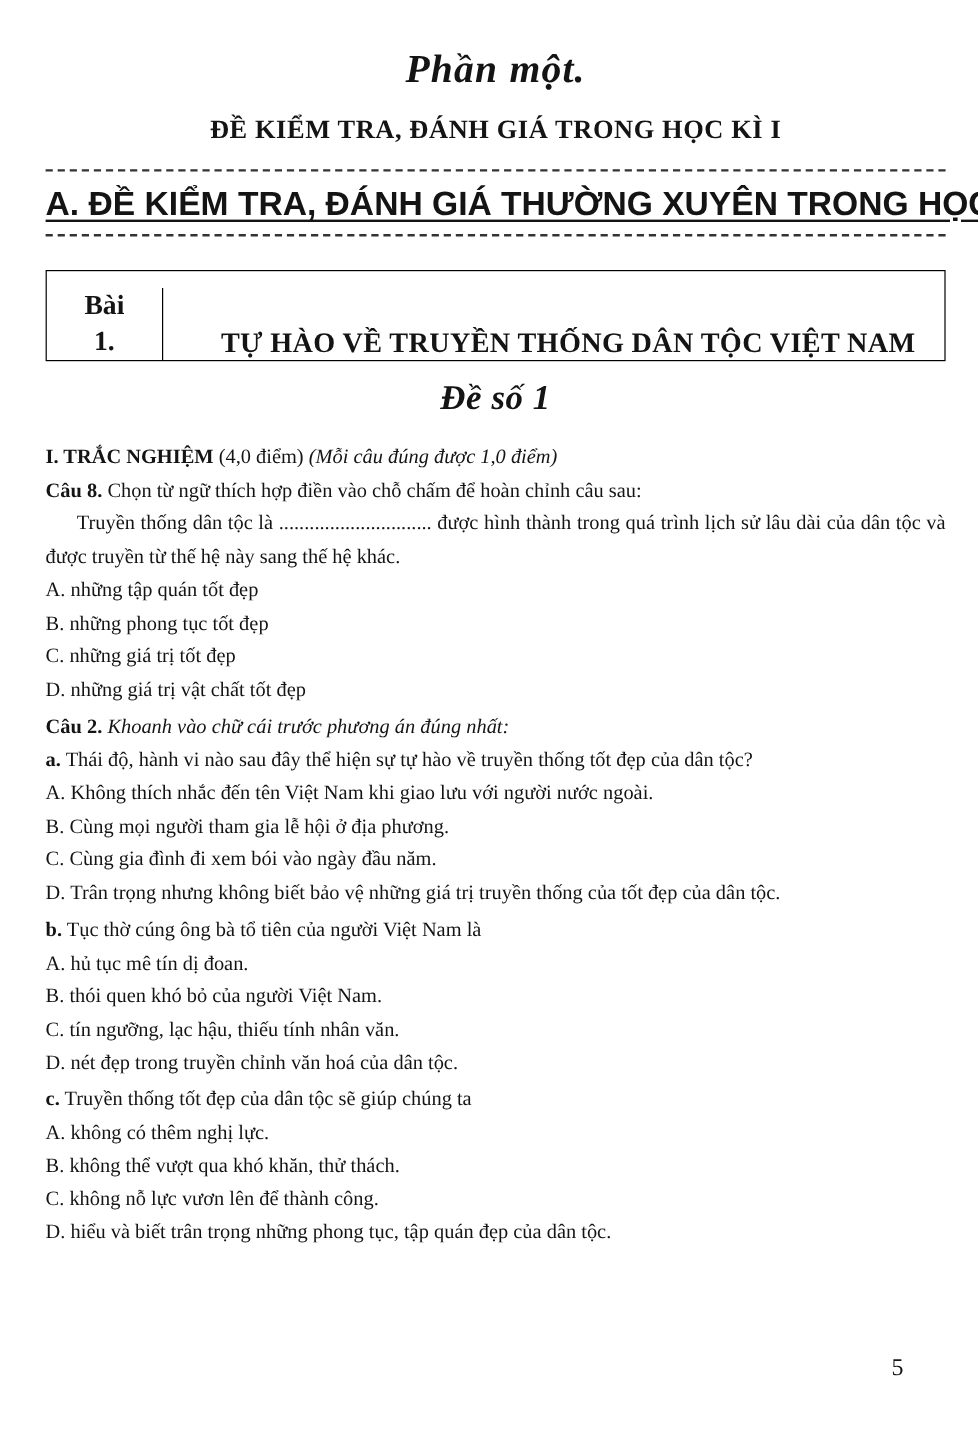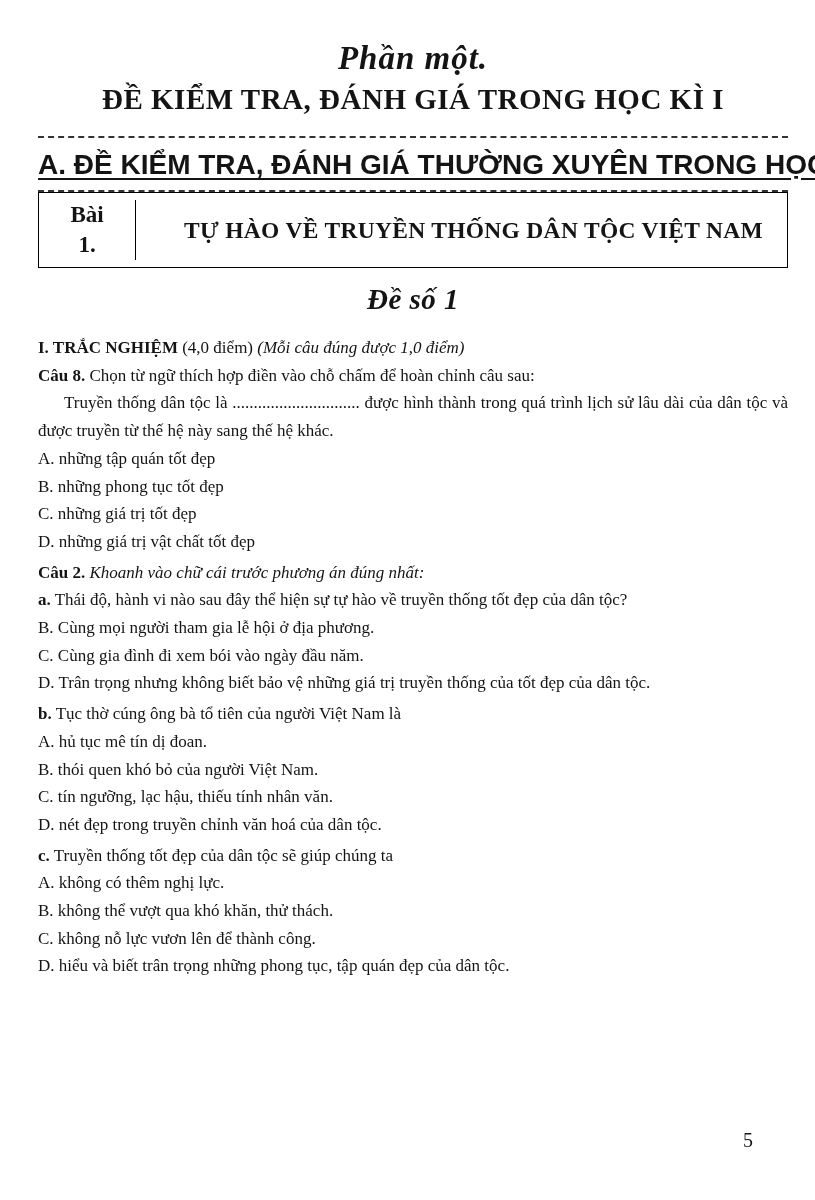--- a/index.html
+++ b/index.html
@@ -18,41 +18,42 @@
   }
   .part-title {
     text-align: center;
     font-size: 33px;
     font-weight: bold;
     font-style: italic;
     letter-spacing: 1px;
   }
   .main-heading {
     text-align: center;
-    font-size: 29px;
+    font-size: 22px;
     font-weight: bold;
     letter-spacing: 0.5px;
-    margin-top: 6px;
+    margin-top: 18px;
   }
   .section-band { margin-top: 20px; }
   .dashes { border-top: 2px dashed #333; height: 0; }
   .section-heading-row { text-align: center; padding: 11px 0 9px 0; }
   .section-heading {
     font-family: "Liberation Sans", "DejaVu Sans", sans-serif;
     font-weight: bold;
     font-size: 28px;
     text-decoration: underline;
     text-underline-offset: 4px;
     white-space: nowrap;
   }
   .lesson-box {
+    margin-top: 28px;
     border: 1.6px solid #000;
     display: flex;
     height: 76px;
-    align-items: center;
+    align-items: flex-end;
     gap: 24px;
   }
   .lesson-left {
     width: 97px;
     border-right: 1.6px solid #000;
     display: flex;
     flex-direction: column;
     align-items: center;
     justify-content: center;
     font-weight: bold;
@@ -139,20 +140,21 @@
     <p class="qbody">Truyền thống dân tộc là .............................. được hình thành trong quá trình lịch sử lâu dài của dân tộc và được truyền từ thế hệ này sang thế hệ khác.</p>
 
     <p class="option">A. những tập quán tốt đẹp</p>
     <p class="option">B. những phong tục tốt đẹp</p>
     <p class="option">C. những giá trị tốt đẹp</p>
     <p class="option">D. những giá trị vật chất tốt đẹp</p>
 
     <p class="line sp-top"><span class="b">Câu 2.</span><span class="i"> Khoanh vào chữ cái trước phương án đúng nhất:</span></p>
 
     <p class="just"><span class="b">a.</span><span> Thái độ, hành vi nào sau đây thể hiện sự tự hào về truyền thống tốt đẹp của dân tộc?</span></p>
+    <p class="option">A. Không thích nhắc đến tên Việt Nam khi giao lưu với người nước ngoài.</p>
     <p class="option">B. Cùng mọi người tham gia lễ hội ở địa phương.</p>
     <p class="option">C. Cùng gia đình đi xem bói vào ngày đầu năm.</p>
     <p class="option">D. Trân trọng nhưng không biết bảo vệ những giá trị truyền thống của tốt đẹp của dân tộc.</p>
 
     <p class="just sp-top"><span class="b">b.</span><span> Tục thờ cúng ông bà tổ tiên của người Việt Nam là</span></p>
     <p class="option">A. hủ tục mê tín dị đoan.</p>
     <p class="option">B. thói quen khó bỏ của người Việt Nam.</p>
     <p class="option">C. tín ngưỡng, lạc hậu, thiếu tính nhân văn.</p>
     <p class="option">D. nét đẹp trong truyền chỉnh văn hoá của dân tộc.</p>
 

